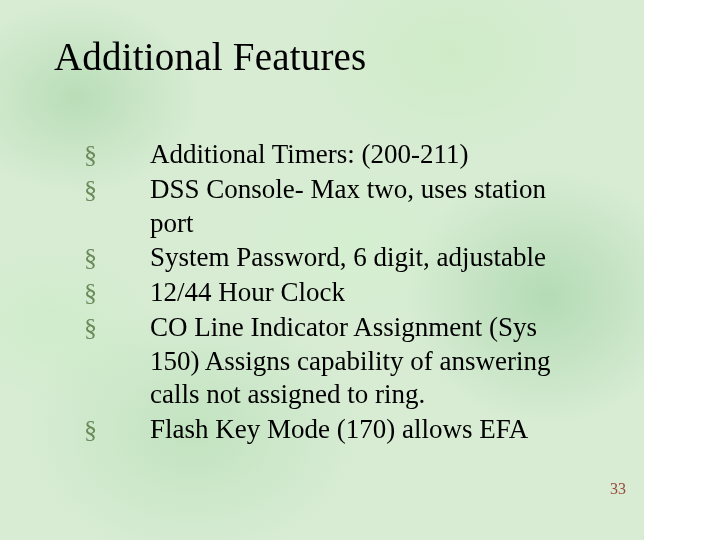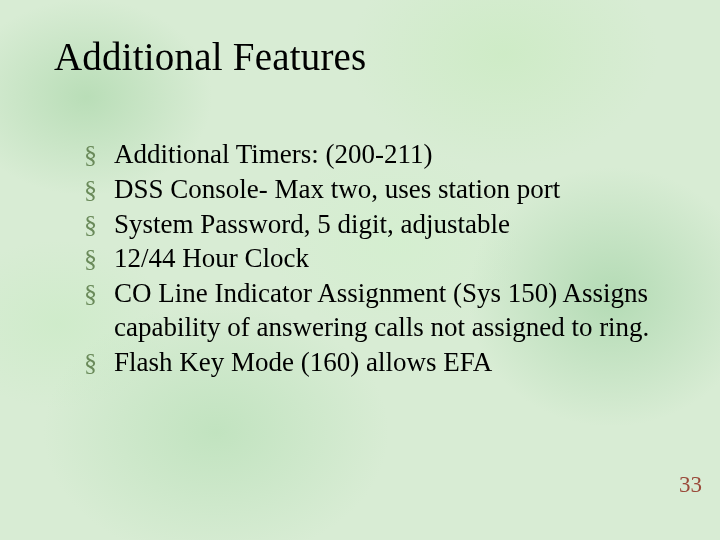--- a/index.html
+++ b/index.html
@@ -5,21 +5,21 @@
   html, body {
     margin: 0;
     padding: 0;
     width: 720px;
     height: 540px;
     overflow: hidden;
     font-family: "Times New Roman", Times, serif;
   }
   .slide {
     position: relative;
-    width: 720px;
+    width: 644px;
     height: 540px;
     background:
       radial-gradient(ellipse 180px 140px at 12% 18%, rgba(160,210,160,0.55), transparent 70%),
       radial-gradient(ellipse 220px 160px at 70% 10%, rgba(200,235,190,0.6), transparent 70%),
       radial-gradient(ellipse 200px 180px at 85% 55%, rgba(150,205,155,0.55), transparent 72%),
       radial-gradient(ellipse 240px 180px at 30% 80%, rgba(175,220,175,0.55), transparent 72%),
       radial-gradient(ellipse 180px 140px at 55% 45%, rgba(210,240,205,0.6), transparent 70%),
       radial-gradient(ellipse 160px 120px at 8% 60%, rgba(200,235,195,0.55), transparent 70%),
       #d8ecd4;
     color: #000;
@@ -48,26 +48,27 @@
   }
   .bullet {
     flex: 0 0 auto;
     width: 30px;
     color: #6a8a5a;
     font-size: 26px;
     line-height: 1.28;
   }
   .text {
     flex: 1 1 auto;
+    margin-left: 36px;
   }
   .pagenum {
     position: absolute;
     right: 18px;
     bottom: 42px;
-    font-size: 23px;
+    font-size: 16px;
     color: #9a4a3a;
   }
 </style>
 </head>
 <body>
 
 <div class="slide">
 
   <div class="title">Additional Features</div>
 
@@ -75,31 +76,31 @@
     <div class="item">
       <span class="bullet">§</span>
       <span class="text">Additional Timers: (200-211)</span>
     </div>
     <div class="item">
       <span class="bullet">§</span>
       <span class="text">DSS Console- Max two, uses station port</span>
     </div>
     <div class="item">
       <span class="bullet">§</span>
-      <span class="text">System Password, 5 digit, adjustable</span>
+      <span class="text">System Password, 6 digit, adjustable</span>
     </div>
     <div class="item">
       <span class="bullet">§</span>
       <span class="text">12/44 Hour Clock</span>
     </div>
     <div class="item">
       <span class="bullet">§</span>
       <span class="text">CO Line Indicator Assignment (Sys 150) Assigns capability of answering calls not assigned to ring.</span>
     </div>
     <div class="item">
       <span class="bullet">§</span>
-      <span class="text">Flash Key Mode (160) allows EFA</span>
+      <span class="text">Flash Key Mode (170) allows EFA</span>
     </div>
   </div>
 
   <div class="pagenum">33</div>
 
 </div>
 
 </body></html>

